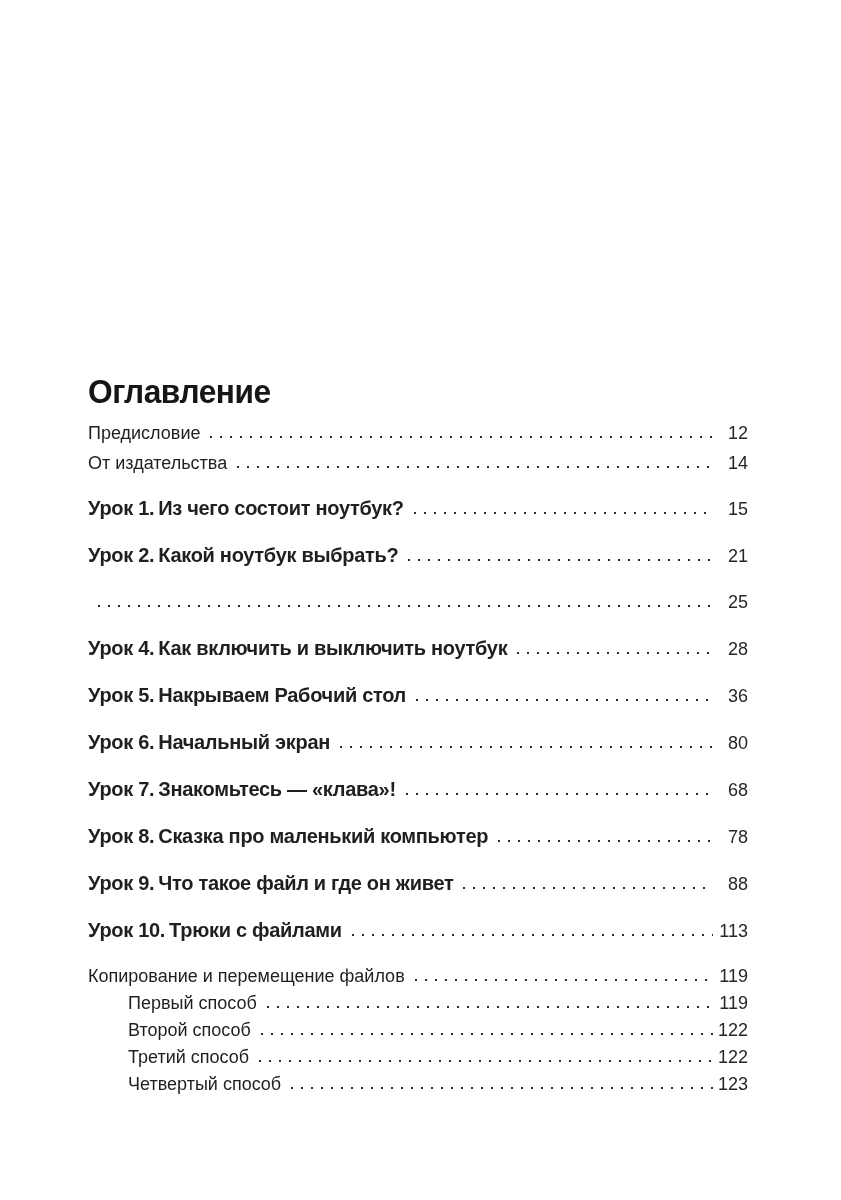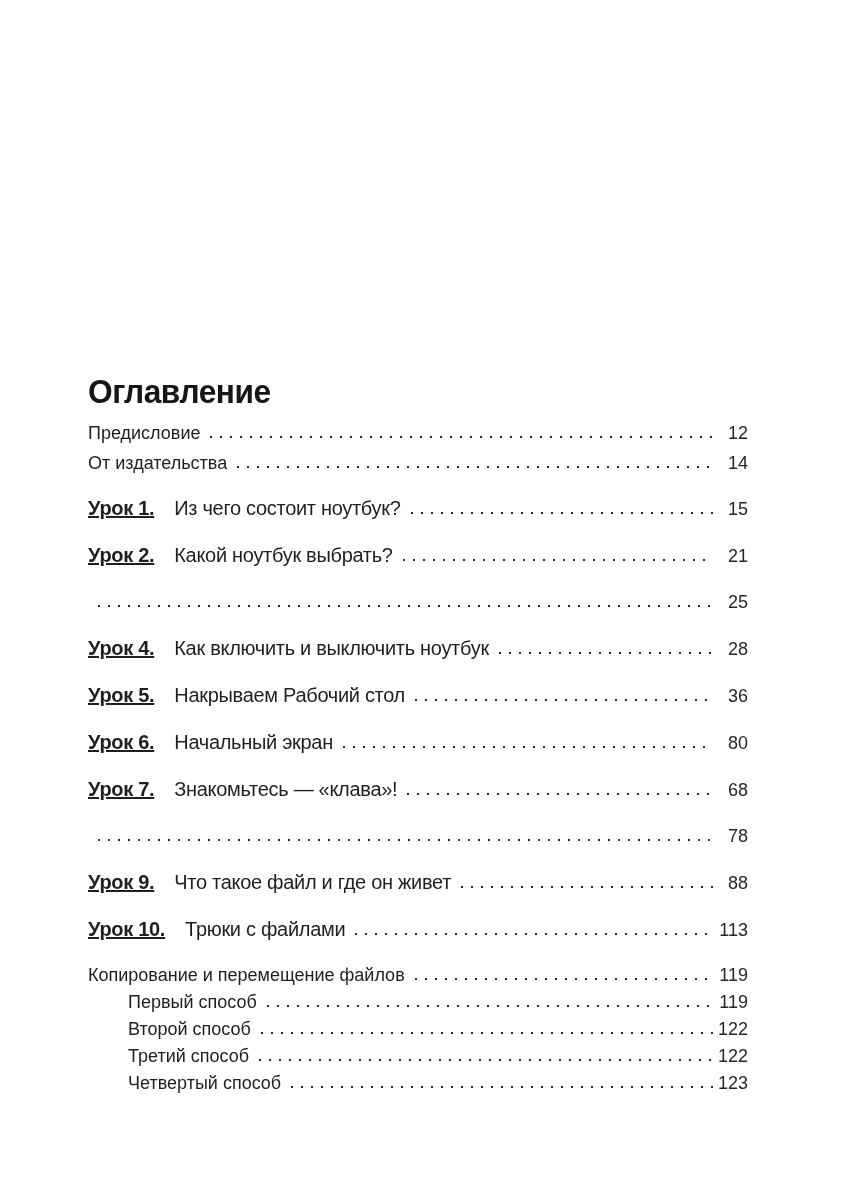--- a/index.html
+++ b/index.html
@@ -42,22 +42,22 @@
     flex: 0 0 auto;
     min-width: 32px;
     text-align: right;
     font-size: 18px;
     font-weight: 400;
     color: #262626;
   }
   .front-row { font-size: 18px; line-height: 22px; margin-bottom: 8px; }
   .lessons { margin-top: 22px; }
   .lesson-row { font-size: 20px; line-height: 24px; margin-bottom: 22px; }
-  .lesson-row .prefix { font-weight: 800; letter-spacing: -0.3px; text-decoration: underline; }
-  .lesson-row .ltitle { font-weight: 400; margin-left: 20px; letter-spacing: -0.3px; }
+  .lesson-row .prefix { font-weight: 800; letter-spacing: -0.3px; }
+  .lesson-row .ltitle { font-weight: 700; margin-left: 4px; letter-spacing: -0.3px; }
   .subs { margin-top: 6px; }
   .sub-row { font-size: 18px; line-height: 22px; margin-bottom: 5px; }
   .sub-row.indent { padding-left: 40px; }
 </style>
 </head>
 <body>
 
 <main class="page">
 
   <h1 class="title">Оглавление</h1>
@@ -104,20 +104,21 @@
       <span class="label"><span class="prefix">Урок 6.</span><span class="ltitle">Начальный экран</span></span>
       <span class="dots"></span>
       <span class="num">80</span>
     </div>
     <div class="row lesson-row">
       <span class="label"><span class="prefix">Урок 7.</span><span class="ltitle">Знакомьтесь — «клава»!</span></span>
       <span class="dots"></span>
       <span class="num">68</span>
     </div>
     <div class="row lesson-row">
+      <span class="label"><span class="prefix">Урок 8.</span><span class="ltitle">Сказка про маленький компьютер</span></span>
       <span class="dots"></span>
       <span class="num">78</span>
     </div>
     <div class="row lesson-row">
       <span class="label"><span class="prefix">Урок 9.</span><span class="ltitle">Что такое файл и где он живет</span></span>
       <span class="dots"></span>
       <span class="num">88</span>
     </div>
     <div class="row lesson-row">
       <span class="label"><span class="prefix">Урок 10.</span><span class="ltitle">Трюки с файлами</span></span>

